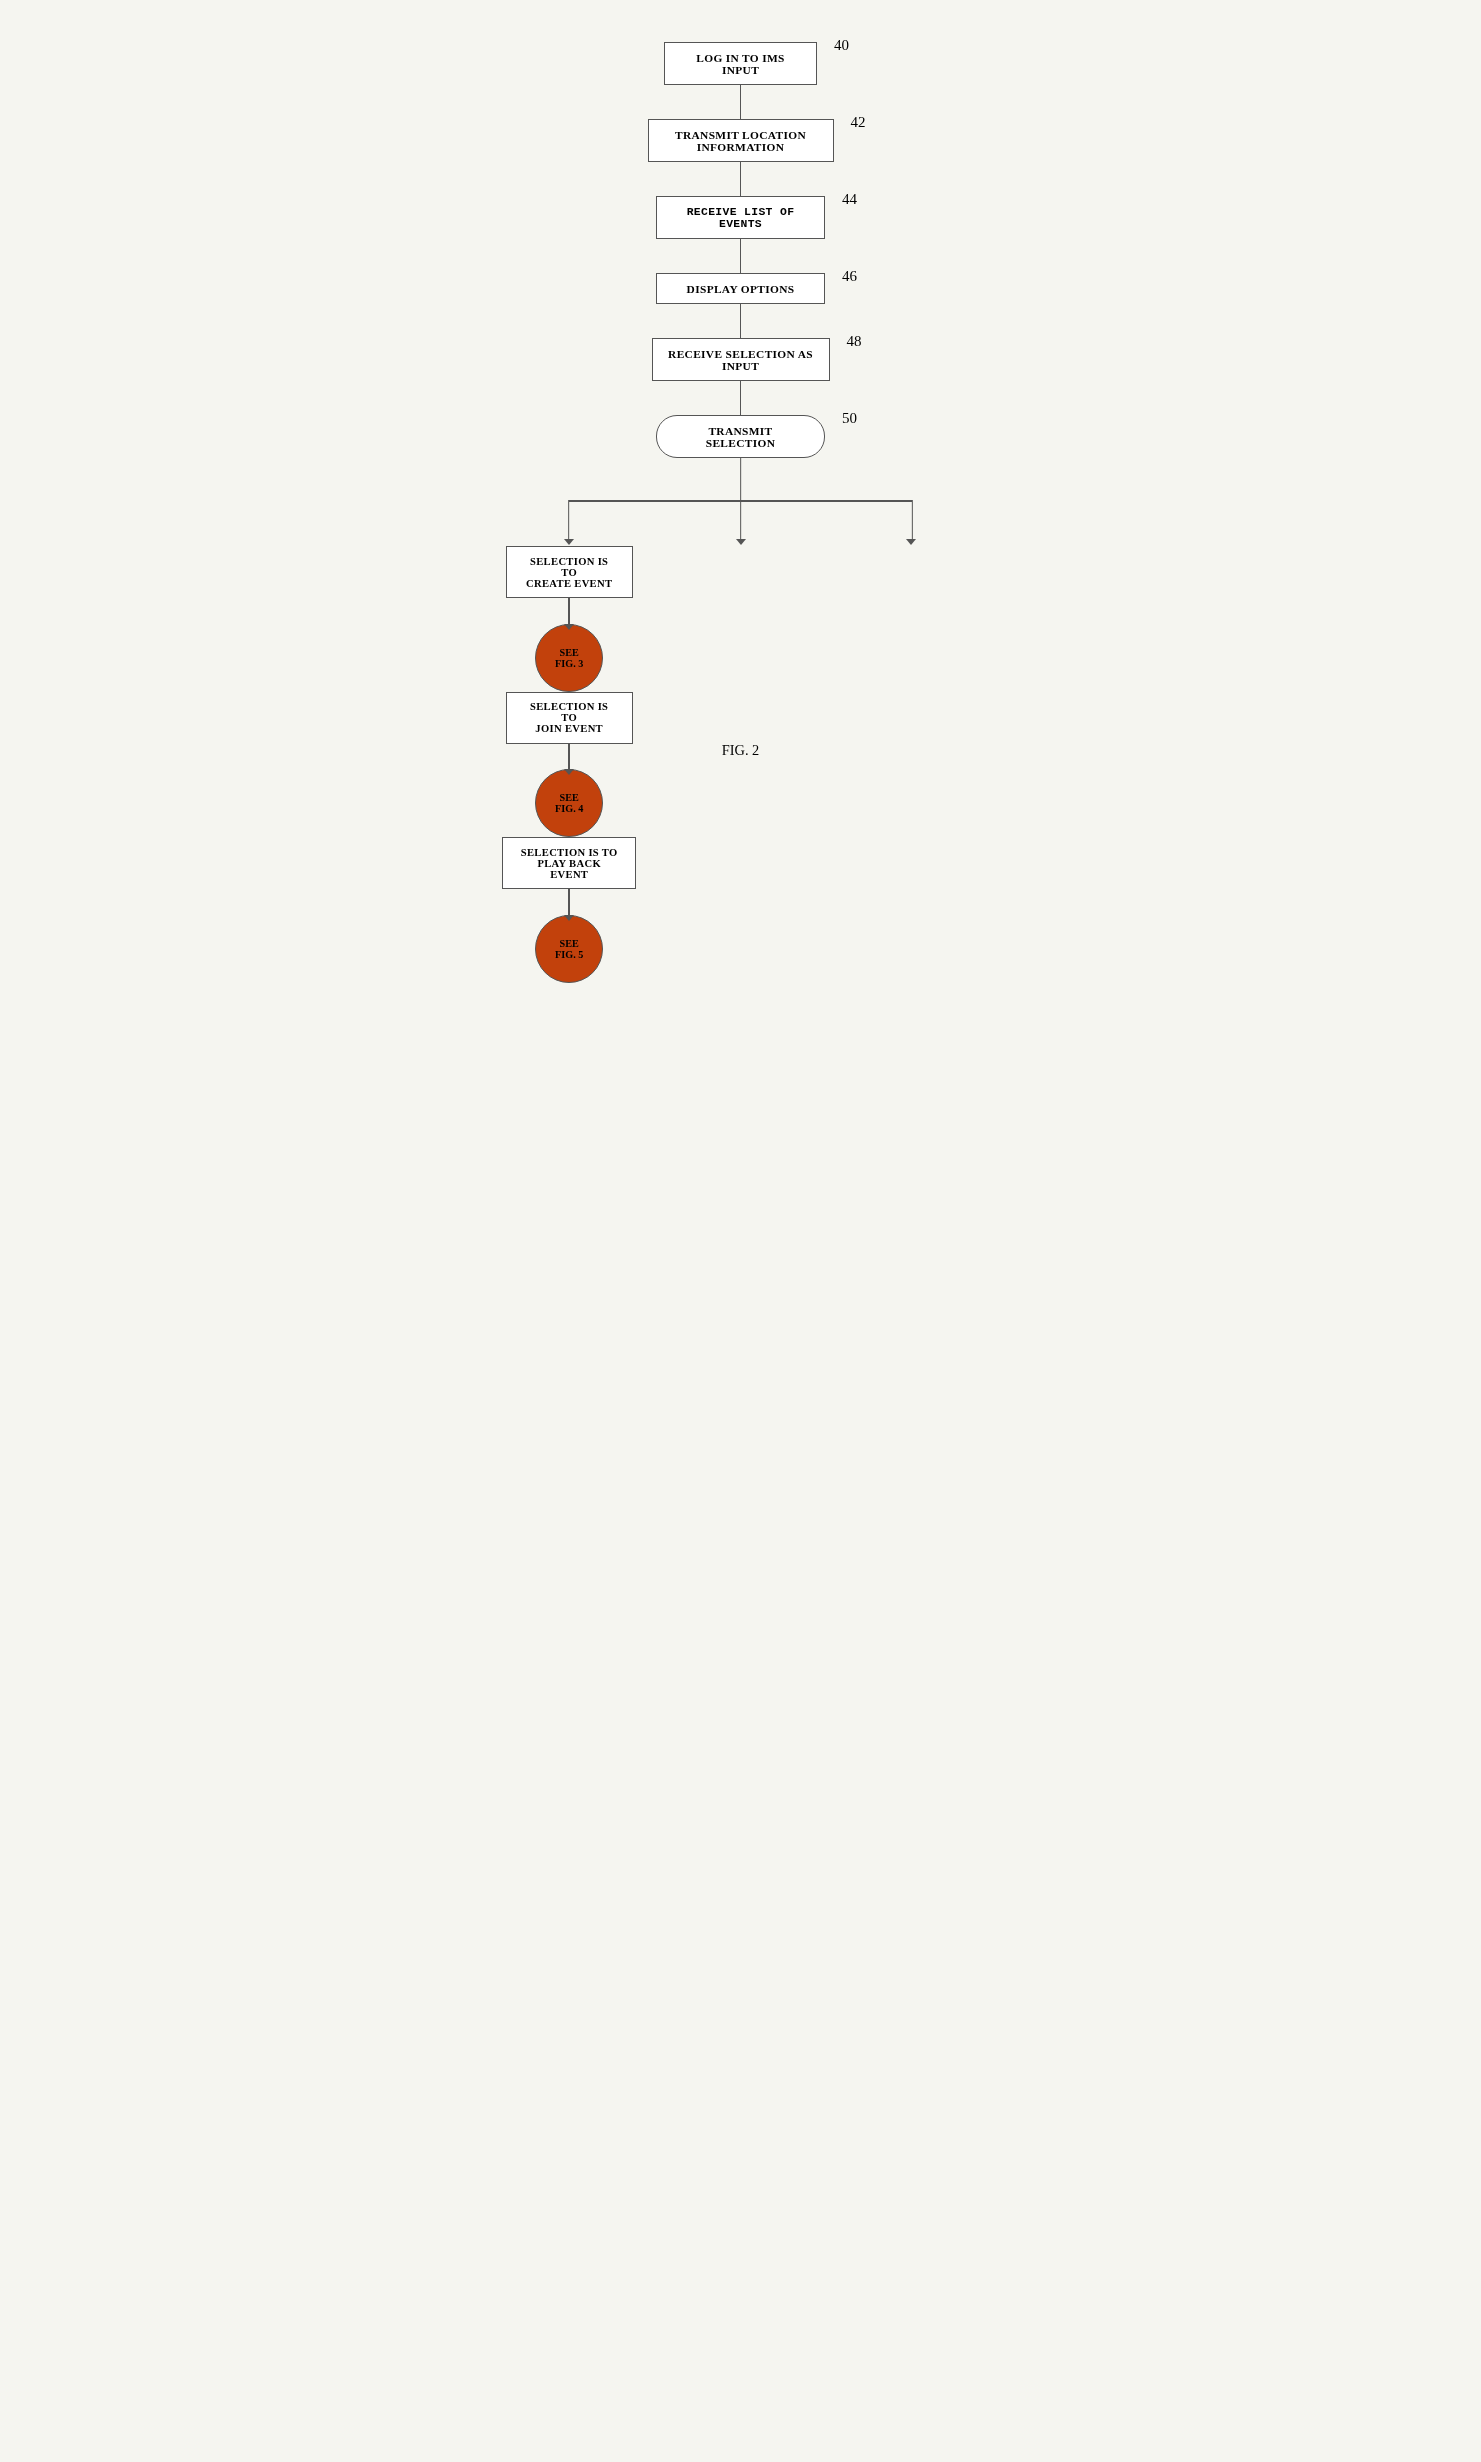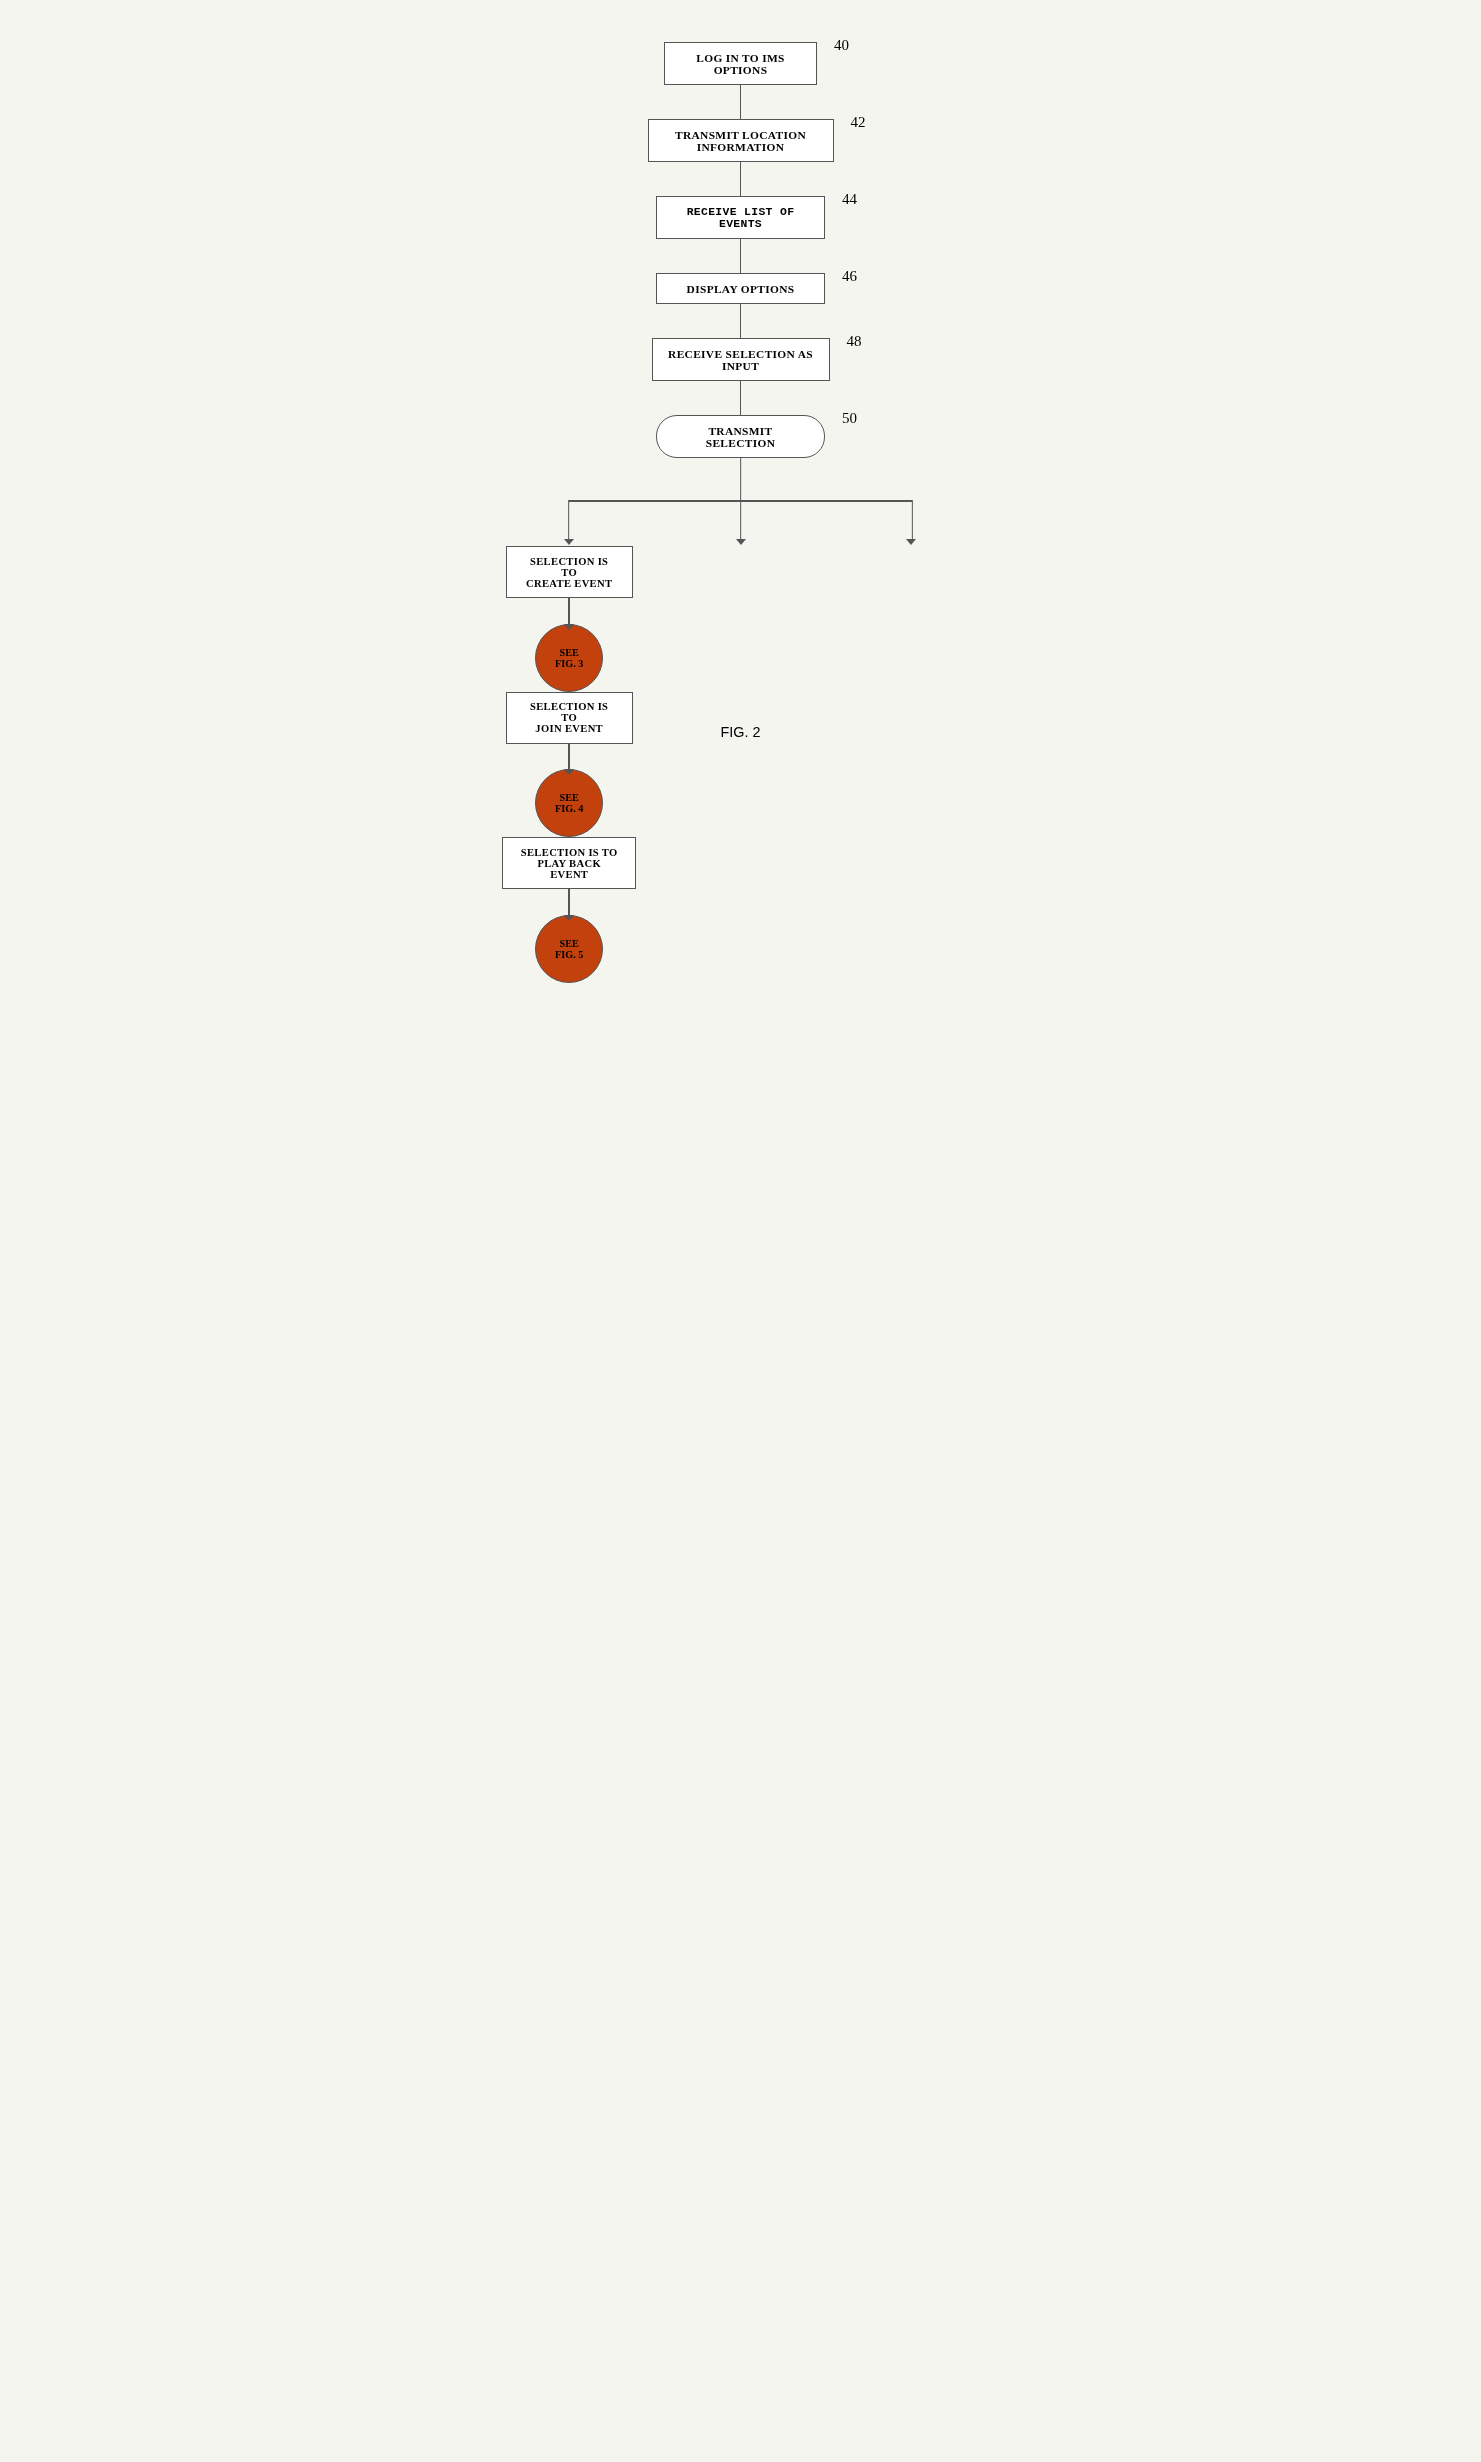--- a/index.html
+++ b/index.html
@@ -95,33 +95,33 @@
       align-items: center;
       justify-content: center;
       text-align: center;
       font-size: 10.2px;
       font-weight: bold;
       background: #c2410c;
     }
     .fig-caption {
       font-size: 14.4px;
       font-weight: normal;
-      margin-top: 29px;
-      font-family: Liberation Sans, sans-serif;
+      margin-top: 47px;
+      font-family: Liberation Serif, serif;
     }
   </style>
 </head>
 <body>
 
 <div class="diagram-container">
 
   <div style="position:relative; display:inline-block;">
     <div class="flowbox box-login">
       <span>LOG IN TO IMS
-OPTIONS</span>
+INPUT</span>
     </div>
     <span class="ref-label">40</span>
   </div>
 
   <div class="arrow-down" style="height:34px;"></div>
 
   <div style="position:relative; display:inline-block;">
     <div class="flowbox box-transmit-loc">
       <span>TRANSMIT LOCATION<br>INFORMATION</span>
     </div>

